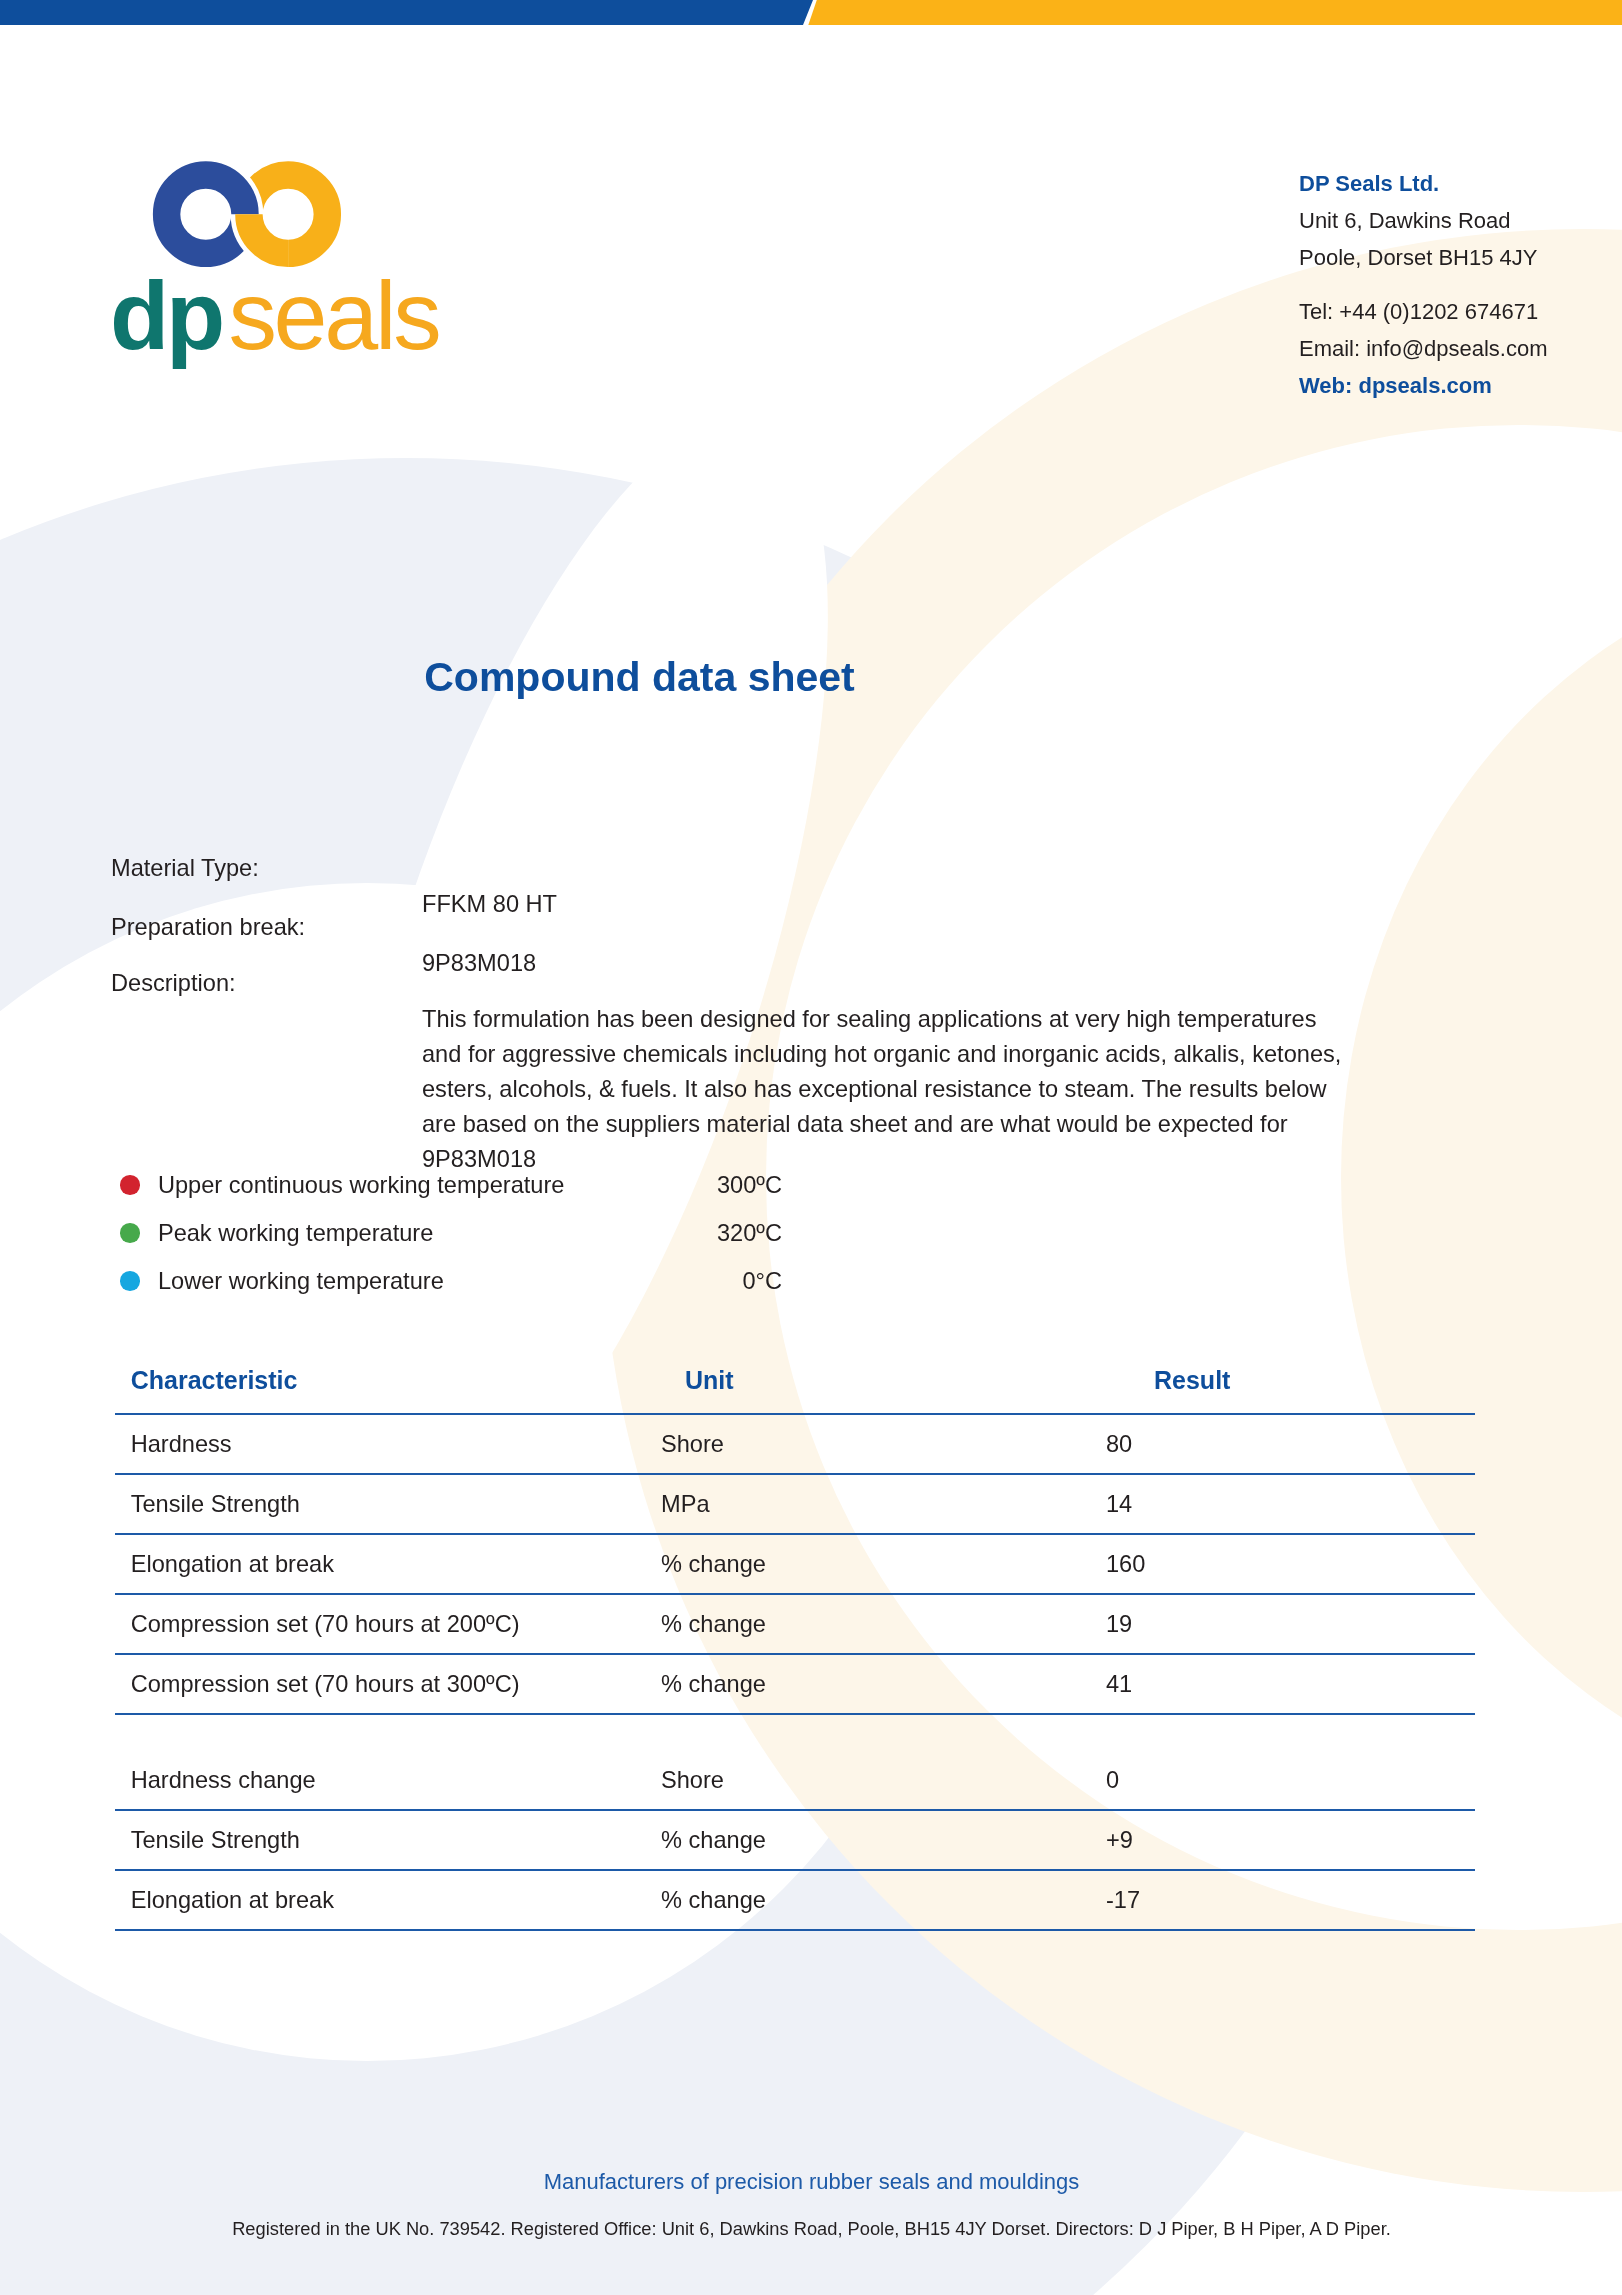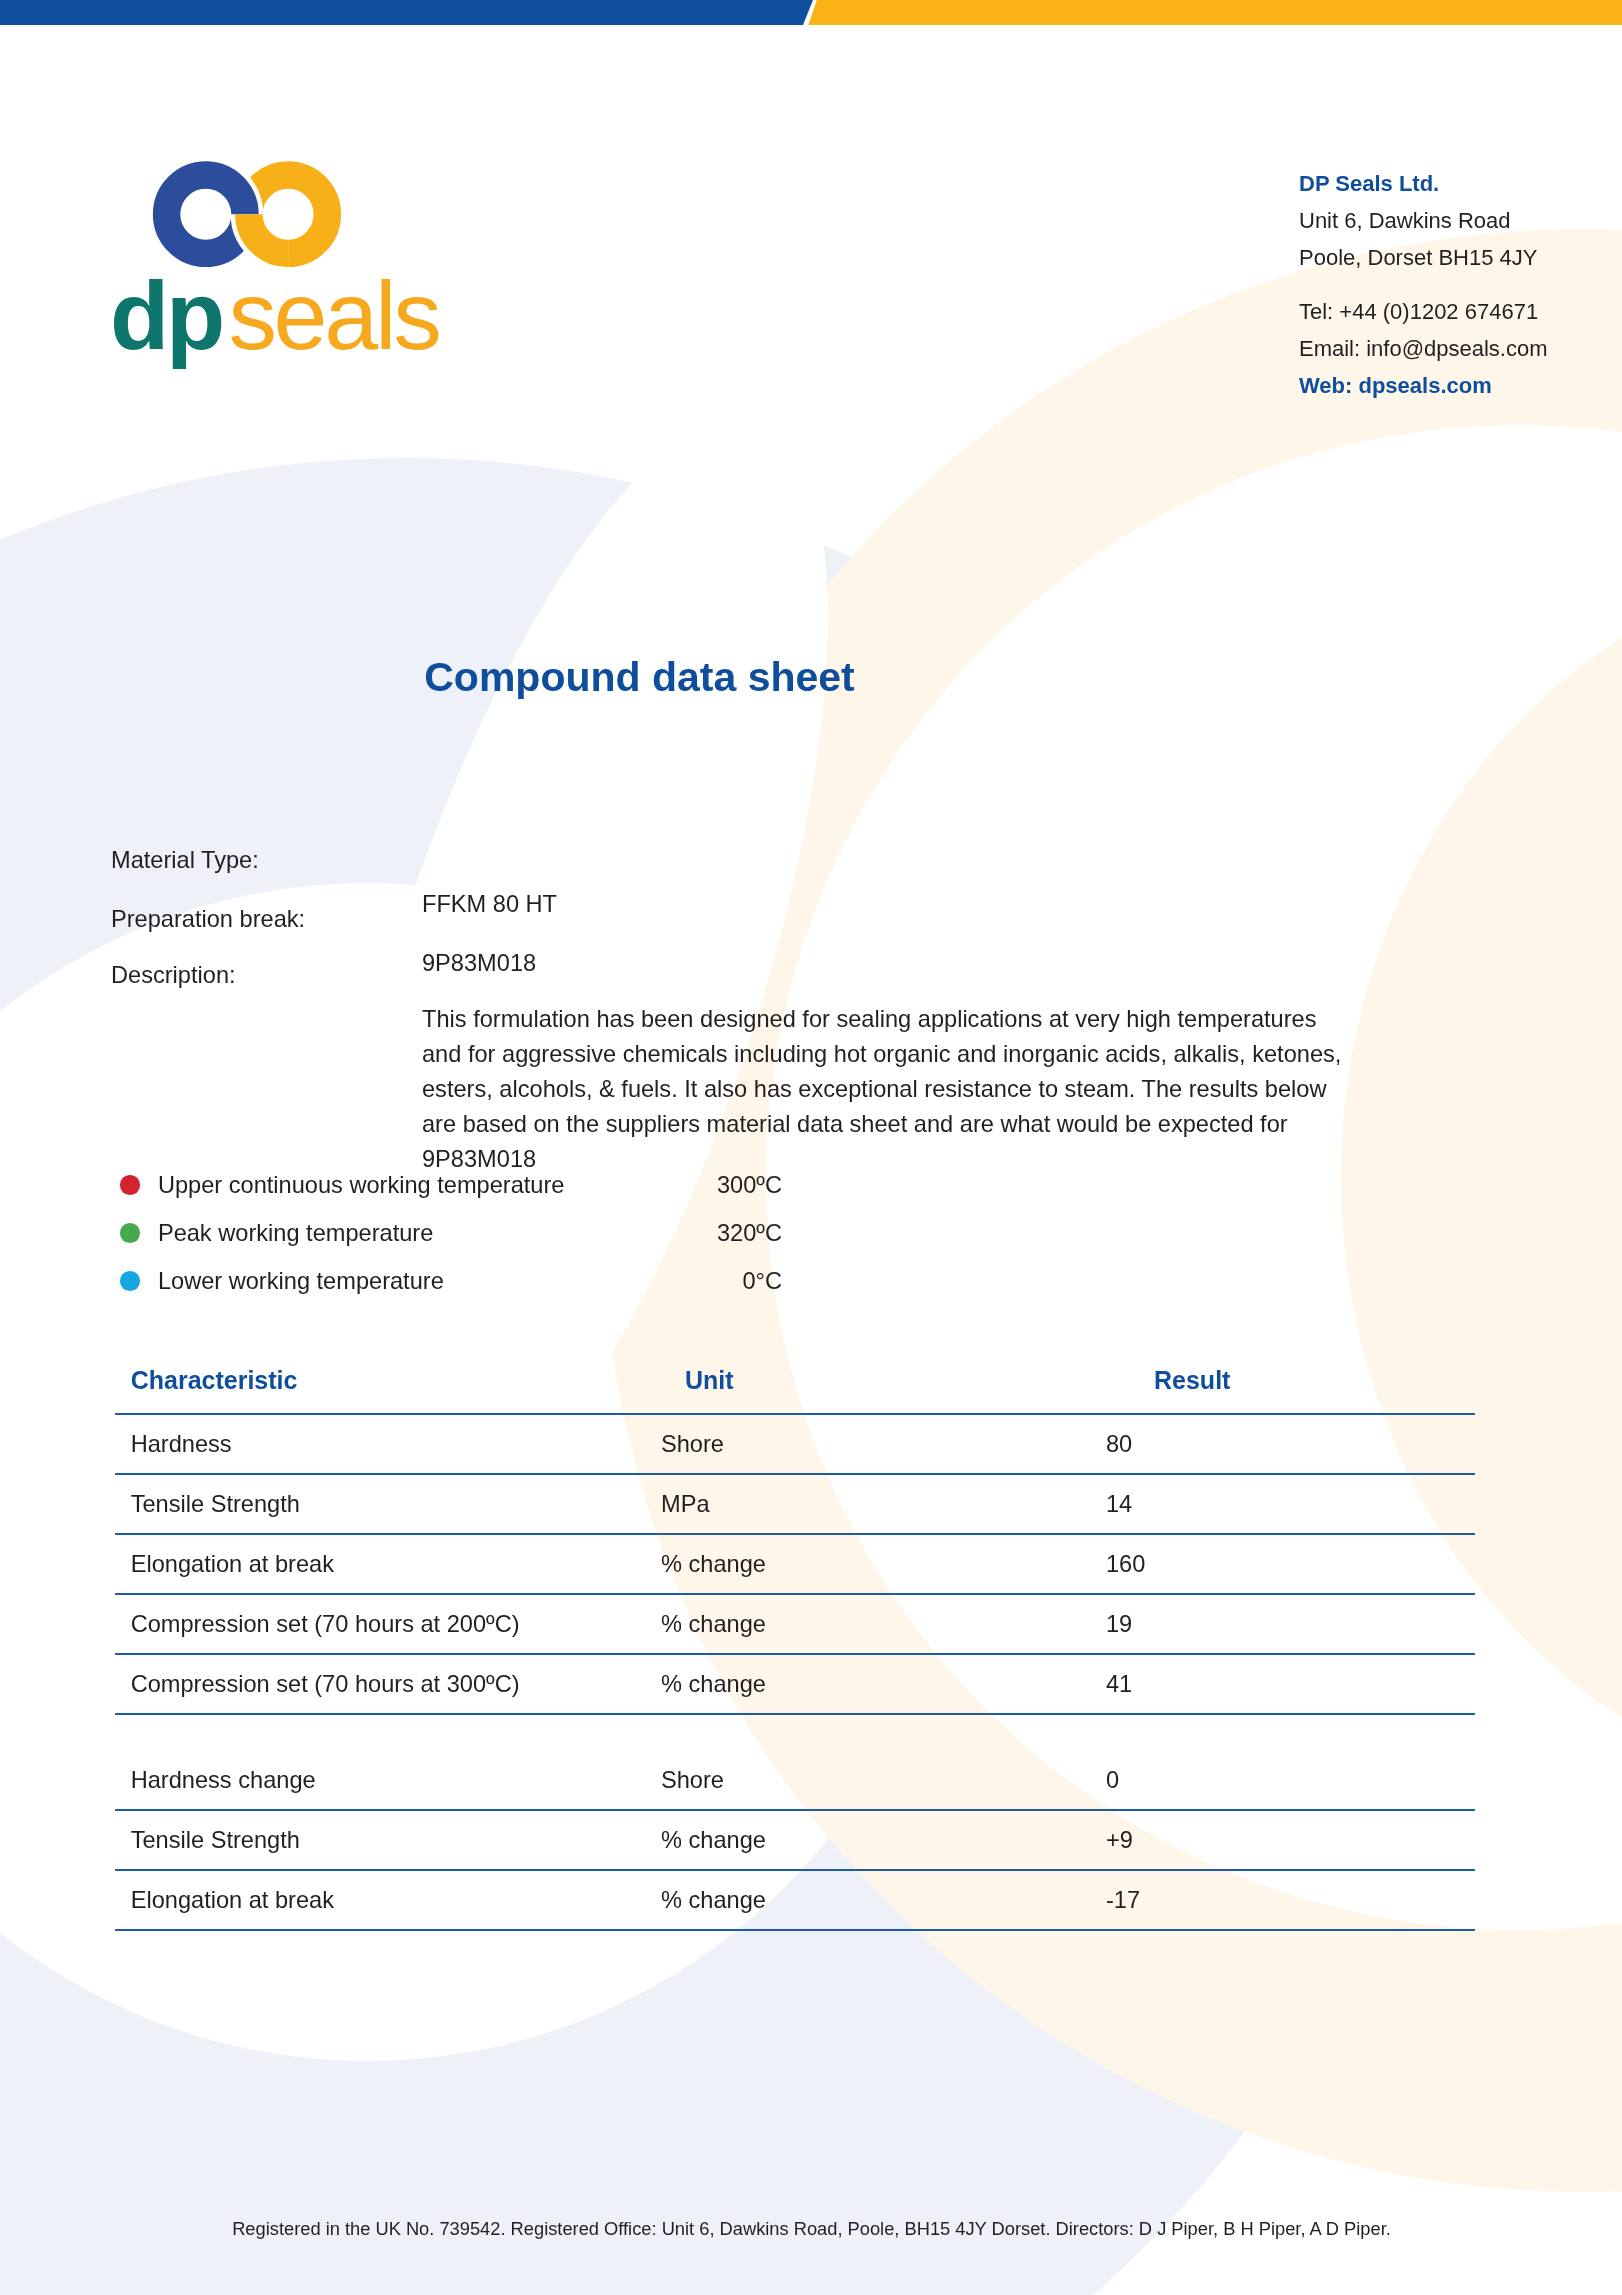--- a/index.html
+++ b/index.html
@@ -29,21 +29,21 @@
   
   .contact{position:absolute;left:1299px;top:165px;font-size:22px;line-height:37px;}
   .contact .co{color:#0e4e9c;font-weight:bold;}
   .contact .gap{height:17px;}
   .contact .web{color:#0e4e9c;font-weight:bold;}
   
   .title{position:absolute;top:654px;left:0;width:1279px;text-align:center;
     font-size:41px;font-weight:bold;color:#0e4e9c;}
   
   .info-row{position:absolute;left:111px;font-size:23.6px;}
-  .info-label{position:absolute;left:0;top:0;width:308px;}
+  .info-label{position:absolute;left:0;top:8px;width:308px;}
   .info-value{position:absolute;left:311px;top:0;width:929px;line-height:35px;margin-top:40px;}
   .row-material{top:847px;}
   .row-prep{top:906px;}
   .row-desc{top:962px;}
   
   .bullets{position:absolute;left:120px;top:1161px;width:662px;font-size:23.6px;}
   .bullet-row{display:flex;align-items:center;height:48px;}
   .dot{width:19.6px;height:19.6px;border-radius:50%;margin-right:18.3px;flex:0 0 auto;}
   .dot-red{background:#d2232e;}
   .dot-green{background:#46a94b;}
@@ -184,17 +184,18 @@
         <span>% change</span>
         <span>+9</span>
       </div>
       <div class="t-row t-data">
         <span>Elongation at break</span>
         <span>% change</span>
         <span>-17</span>
       </div>
     </div>
 
+    <div class="tagline">Manufacturers of precision rubber seals and mouldings</div>
     <div class="registered">Registered in the UK No. 739542. Registered Office: Unit 6, Dawkins Road, Poole, BH15 4JY Dorset. Directors: D J Piper, B H Piper, A D Piper.</div>
 
   </div>
 </div>
 
 
 </body></html>

